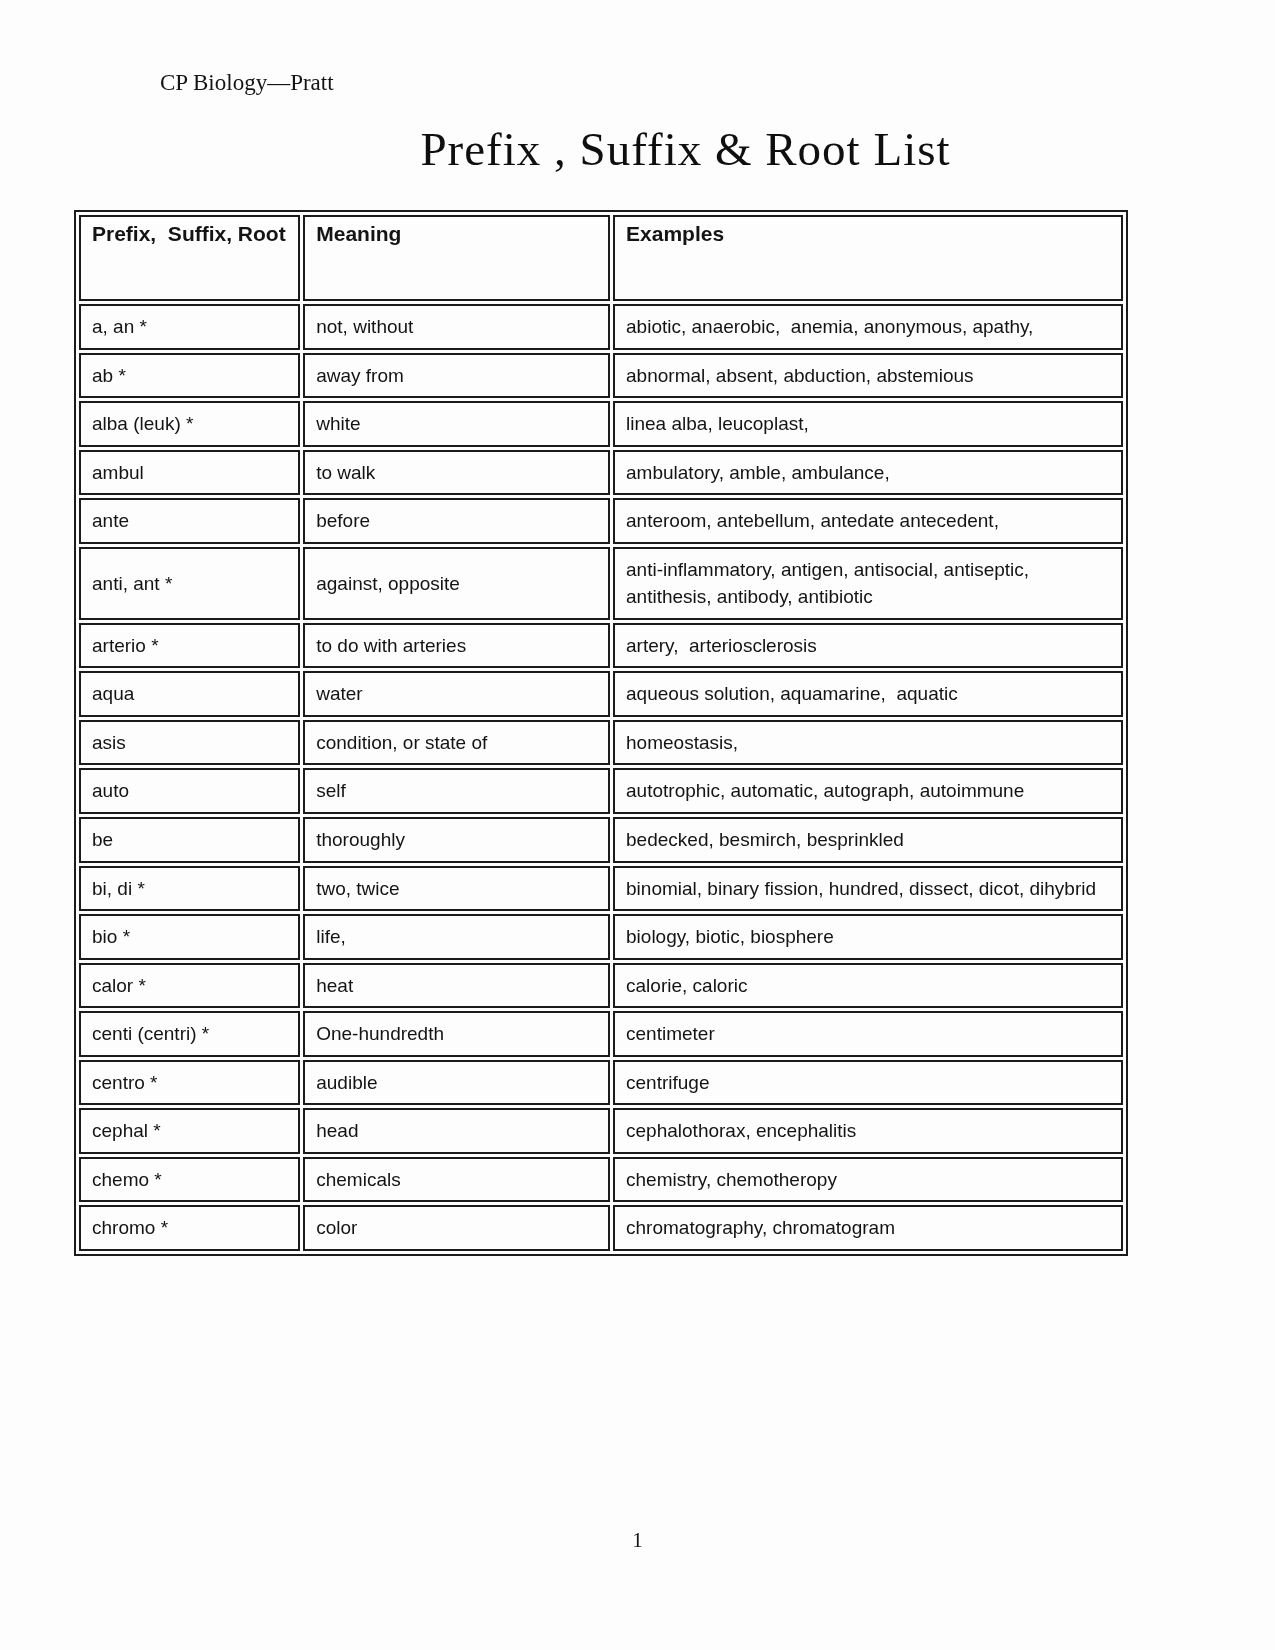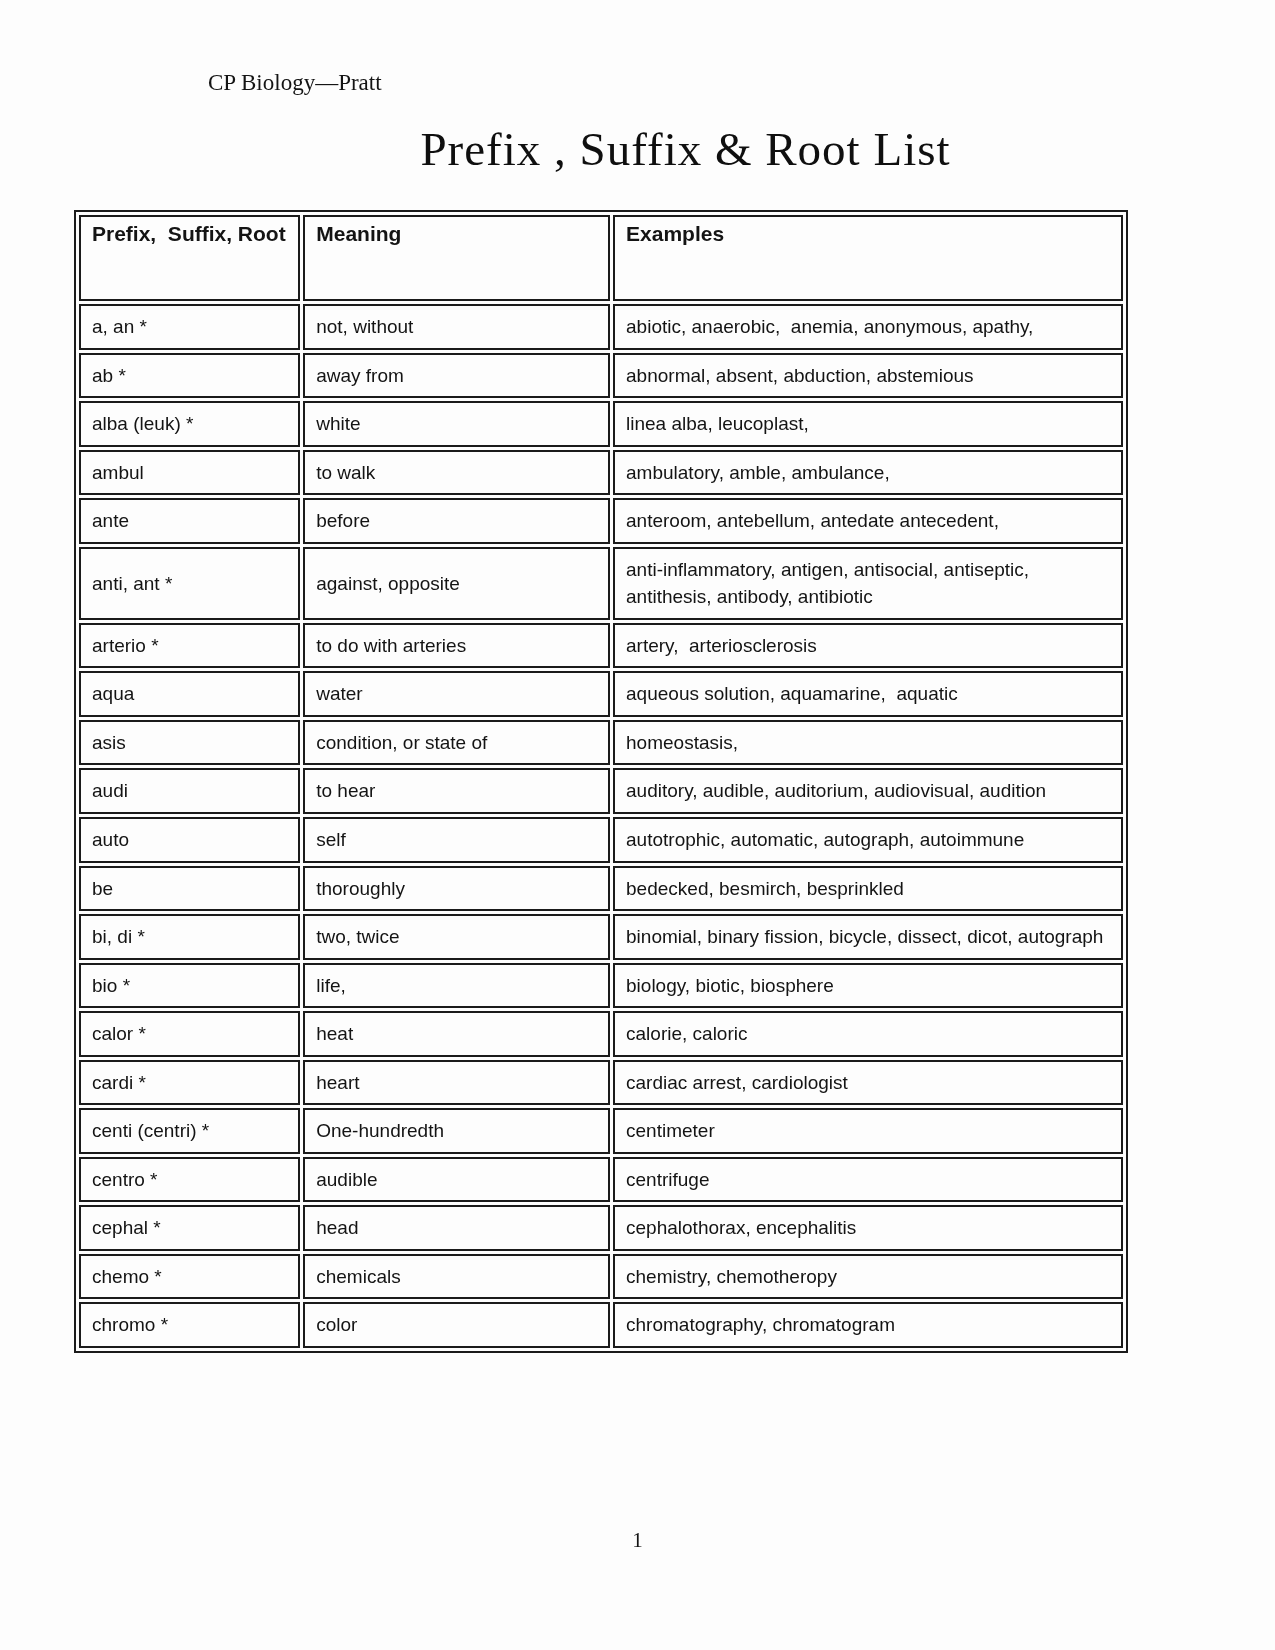--- a/index.html
+++ b/index.html
@@ -17,21 +17,20 @@
     overflow: hidden;
   }
   .doc-header {
     position: absolute;
     left: 160px;
     top: 70px;
     font-family: "Liberation Serif", serif;
     font-size: 23px;
     color: #141414;
     white-space: nowrap;
-    margin-left: 48px;
   }
   .doc-title {
     position: absolute;
     left: 0;
     top: 122px;
     width: 100%;
     text-align: center;
     font-family: "Liberation Serif", serif;
     font-size: 47px;
     font-weight: 400;
@@ -146,55 +145,45 @@
           <td>aqua</td>
           <td>water</td>
           <td>aqueous solution, aquamarine,  aquatic</td>
         </tr>
         <tr>
           <td>asis</td>
           <td>condition, or state of</td>
           <td>homeostasis,</td>
         </tr>
         <tr>
-          <td>audi</td>
-          <td>to hear</td>
-          <td>auditory, audible, auditorium, audiovisual, audition</td>
-        </tr>
-        <tr>
           <td>auto</td>
           <td>self</td>
           <td>autotrophic, automatic, autograph, autoimmune</td>
         </tr>
         <tr>
           <td>be</td>
           <td>thoroughly</td>
           <td>bedecked, besmirch, besprinkled</td>
         </tr>
         <tr>
           <td>bi, di *</td>
           <td>two, twice</td>
-          <td>binomial, binary fission, bicycle, dissect, dicot, autograph</td>
+          <td>binomial, binary fission, hundred, dissect, dicot, dihybrid</td>
         </tr>
         <tr>
           <td>bio *</td>
           <td>life,</td>
           <td>biology, biotic, biosphere</td>
         </tr>
         <tr>
           <td>calor *</td>
           <td>heat</td>
           <td>calorie, caloric</td>
         </tr>
         <tr>
-          <td>cardi *</td>
-          <td>heart</td>
-          <td>cardiac arrest, cardiologist</td>
-        </tr>
-        <tr>
           <td>centi (centri) *</td>
           <td>One-hundredth</td>
           <td>centimeter</td>
         </tr>
         <tr>
           <td>centro *</td>
           <td>audible</td>
           <td>centrifuge</td>
         </tr>
         <tr>

